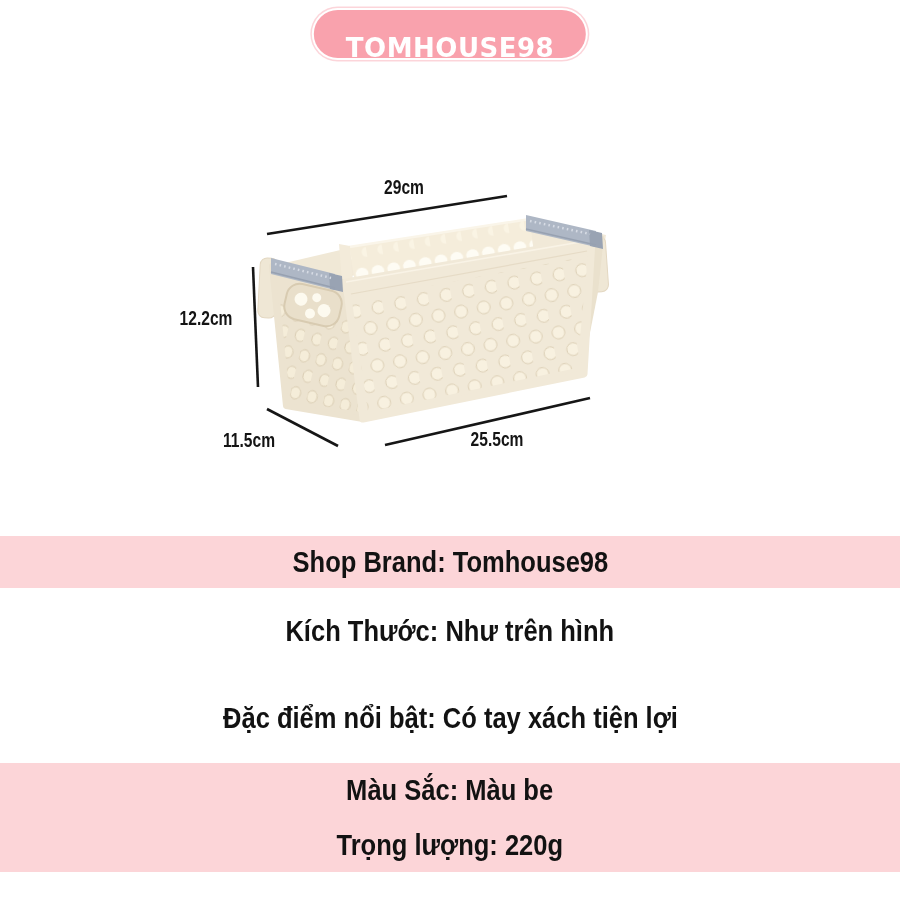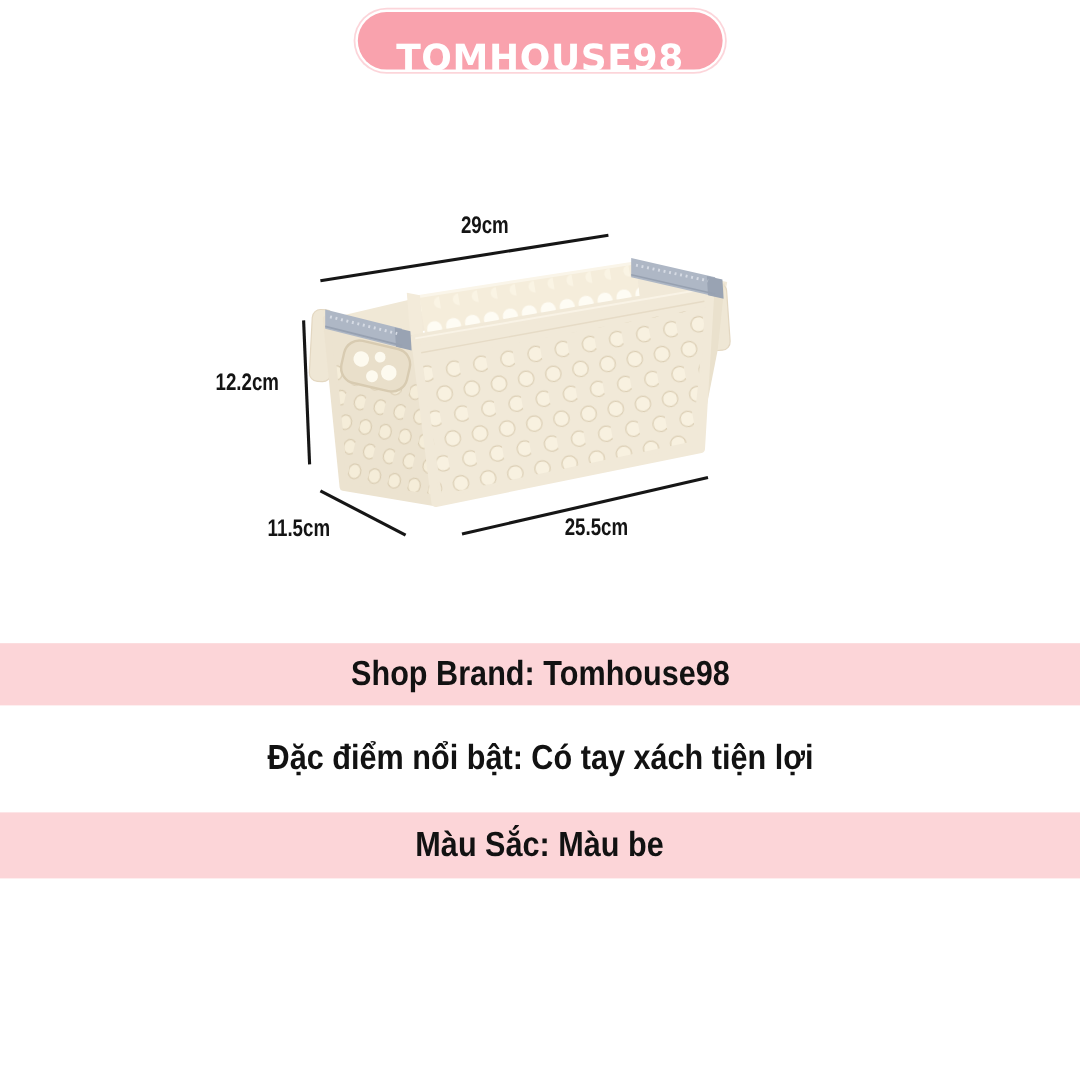--- a/index.html
+++ b/index.html
@@ -9,21 +9,21 @@
   
   .badge{
     position:absolute;top:10px;left:50%;transform:translateX(-50%);
     height:48px;padding:0 32px;border-radius:24px;
     background:#F9A2AD;color:#ffffff;
     display:flex;align-items:center;justify-content:center;
     box-shadow:0 0 0 2px #ffffff,0 0 0 3.5px rgba(249,162,173,.45);
   }
   .badge .badge-label{
     font-family:"DejaVu Sans","Liberation Sans",sans-serif;
-    font-weight:700;font-size:30px;letter-spacing:.5px;white-space:nowrap;margin-top:28px;
+    font-weight:700;font-size:26px;letter-spacing:.5px;white-space:nowrap;margin-top:28px;
   }
 
   
   .figure{position:absolute;top:0;left:0;}
   .dim-label{font-family:"Liberation Sans","DejaVu Sans",sans-serif;font-weight:700;fill:#141414;font-size:20px;}
 
   
   .specs{position:absolute;top:536px;left:0;width:900px;}
   .spec-row{display:flex;align-items:center;justify-content:center;background:#ffffff;}
   .spec-row.pink{background:#FCD5D8;}
@@ -137,21 +137,27 @@
       <g transform="translate(497,446) scale(.78,1)">
         <text class="dim-label" text-anchor="middle">25.5cm</text>
       </g>
     </g>
   </svg>
 
   <div class="specs">
     <div class="spec-row pink h0">
       <span class="spec-label">Shop Brand: Tomhouse98</span>
     </div>
+    <div class="spec-row h1">
+      <span class="spec-label">Kích Thước: Như trên hình</span>
+    </div>
     <div class="spec-row h3">
       <span class="spec-label">Đặc điểm nổi bật: Có tay xách tiện lợi</span>
     </div>
     <div class="spec-row pink h2">
       <span class="spec-label">Màu Sắc: Màu be</span>
     </div>
+    <div class="spec-row pink h4">
+      <span class="spec-label">Trọng lượng: 220g</span>
+    </div>
   </div>
 
 </div>
 
 </body></html>

